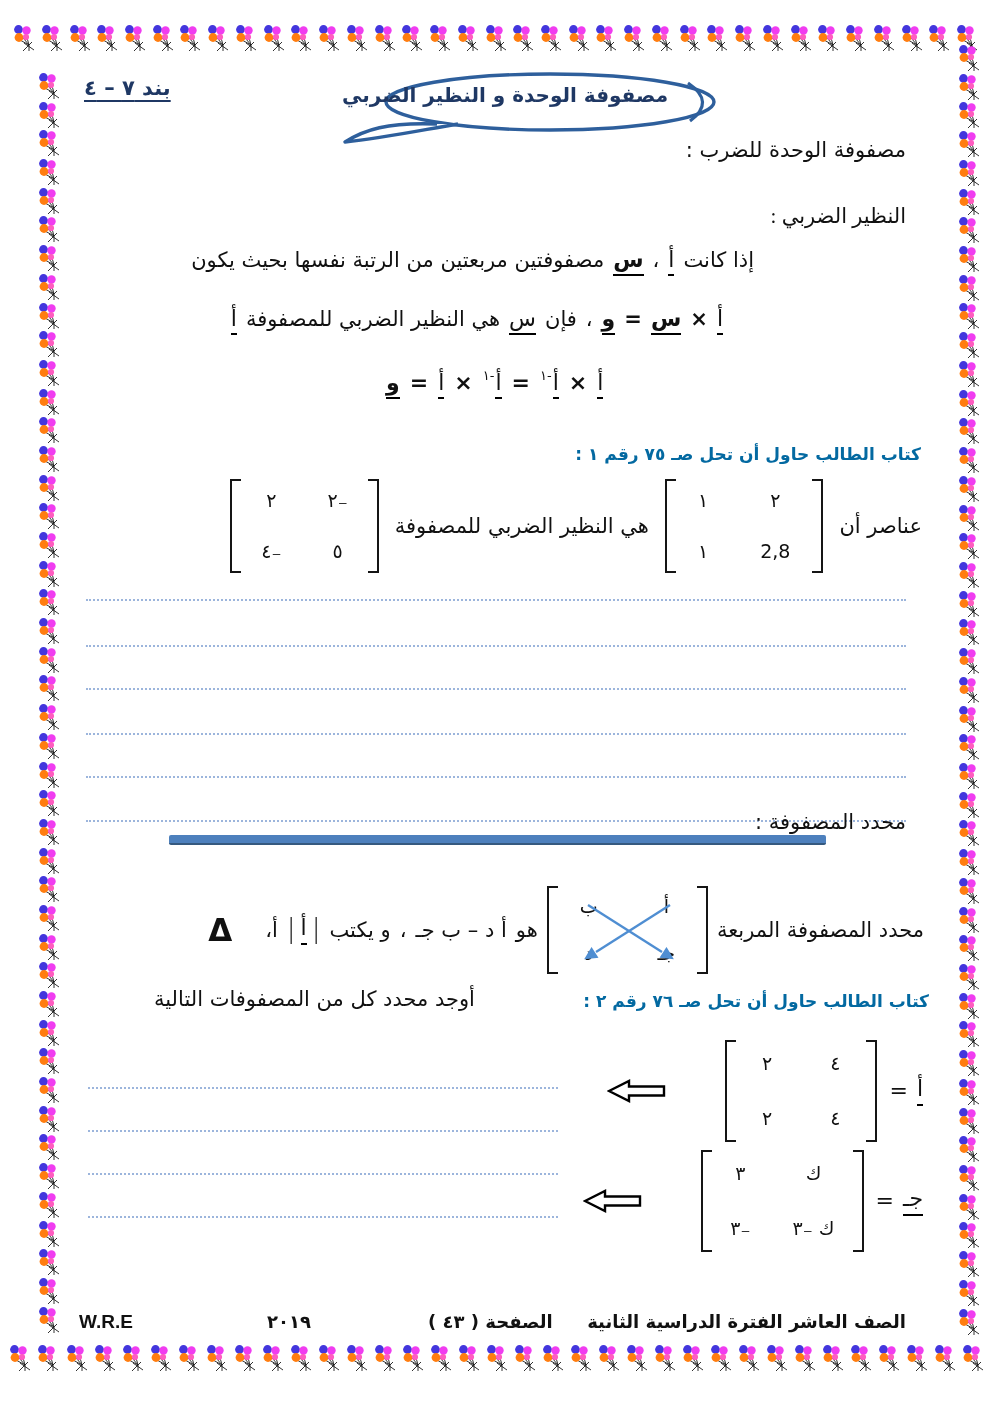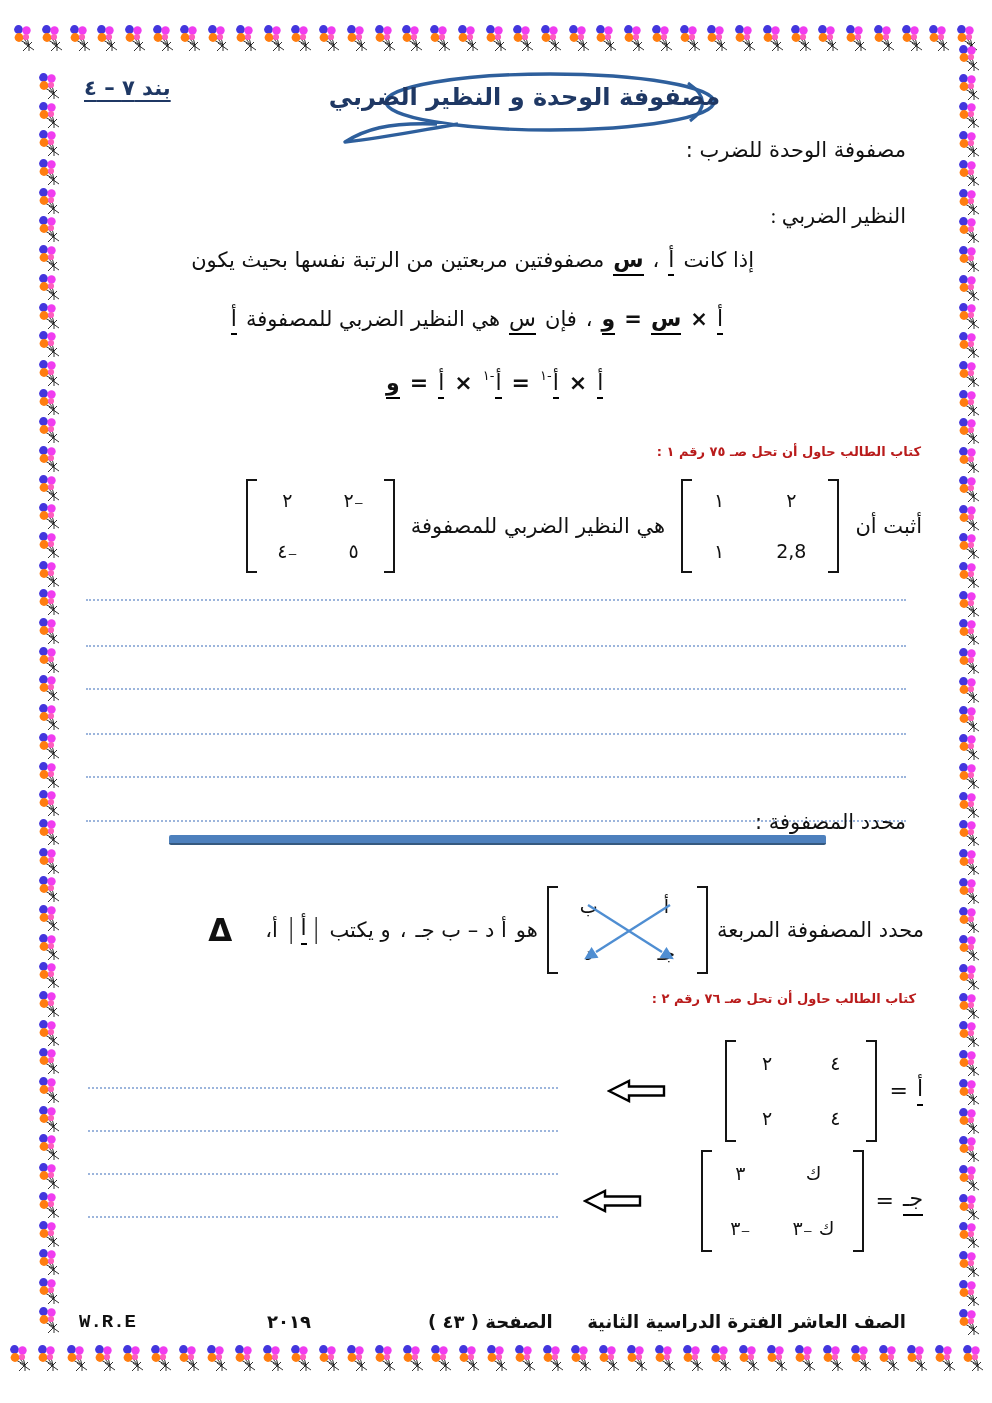--- a/index.html
+++ b/index.html
@@ -11,40 +11,40 @@
   .strip-bottom{left:8px;top:1344px;width:976px;height:54px;flex-direction:row;}
   .strip-left{left:16px;top:72px;width:44px;height:1262px;flex-direction:column;}
   .strip-right{right:12px;top:44px;width:44px;height:1292px;flex-direction:column;}
   .motif{flex:0 0 auto;}
   
   .item-no{position:absolute;left:84px;top:76px;font-size:21px;font-weight:bold;color:#1f3864;
            text-decoration:underline;text-underline-offset:5px;white-space:nowrap;direction:rtl;}
   .bubble{position:absolute;left:342px;top:66px;width:378px;height:84px;}
   .bubble svg{position:absolute;left:0;top:0;}
   .bubble-text{position:absolute;left:0;top:17px;width:100%;text-align:left;
-               font-size:24px;font-weight:bold;color:#1f3864;white-space:nowrap;}
+               font-size:20px;font-weight:bold;color:#1f3864;white-space:nowrap;}
   
   .txt{font-size:21px;white-space:nowrap;}
   .abs{position:absolute;}
   .l1{right:86px;top:138px;}
   .l2{right:124px;top:171px;}
   .l3{right:86px;top:204px;font-family:Liberation Serif, serif;}
   .rowflex{display:flex;direction:rtl;align-items:baseline;gap:9px;}
   .lif{right:238px;top:247px;}
   .lform{right:269px;top:306px;}
   .leq{left:386px;top:370px;display:flex;direction:ltr;align-items:baseline;gap:10px;font-size:22px;}
   .b{font-weight:bold;}
   .sym{font-size:22px;line-height:1.15;}
   .u{border-bottom:2px solid #000;padding-bottom:2px;}
   .bu{font-weight:bold;border-bottom:2px solid #000;padding-bottom:2px;}
   .pw{display:inline-flex;align-items:baseline;}
   .sup{font-size:13px;position:relative;top:-10px;direction:ltr;unicode-bidi:bidi-override;margin-right:1px;}
-  .red{position:absolute;color:#b91c1c;font-weight:bold;font-size:13px;white-space:nowrap;}
+  .red{position:absolute;color:#0369a1;font-weight:bold;font-size:17px;white-space:nowrap;}
   .red1{right:71px;top:444px;}
-  .red2{right:76px;top:991px;}
+  .red2{right:63px;top:991px;}
   
   .mat{display:inline-flex;direction:ltr;align-items:stretch;}
   .brk{width:9px;}
   .bl{border:2.2px solid #151515;border-right:none;}
   .brr{border:2.2px solid #151515;border-left:none;}
   .grid{display:grid;grid-template-columns:auto auto;align-items:center;justify-items:center;}
   .cell{font-size:19px;line-height:1;}
   .num{direction:ltr;unicode-bidi:bidi-override;}
   .let{direction:rtl;}
   .g-inv{column-gap:52px;row-gap:32px;padding:12px 22px;}
@@ -71,21 +71,21 @@
   .p2row{display:flex;direction:rtl;align-items:center;gap:12px;position:absolute;}
   .rowa{right:69px;top:1040px;}
   .rowc{right:69px;top:1150px;}
   .p2label{display:flex;direction:rtl;align-items:center;gap:9px;font-size:22px;}
   .harrow{margin-inline-start:46px;display:inline-flex;}
   
   .foot{position:absolute;top:1311px;font-weight:bold;font-size:18px;white-space:nowrap;}
   .f-grade{right:86px;}
   .f-page{left:428px;}
   .f-year{left:267px;}
-  .f-wre{left:79px;font-family:Liberation Mono, monospace;font-size:19px;direction:ltr;}
+  .f-wre{left:79px;font-family:Liberation Sans, sans-serif;font-size:19px;direction:ltr;}
 </style>
 </head>
 <body>
 
 <div class="page">
 
   <div class="strip strip-top">
   <svg class="motif" width="23" height="28" viewBox="0 0 23 28">
     <g stroke="#1b1b1b" stroke-width="0.9" fill="none">
       <path d="M7 9 L17 21 M14 10 L17 21 M8 16 L17 21"></path>
@@ -2206,21 +2206,21 @@
         <span class="sup">١-</span>
         <span class="u sym">أ</span>
       </span>
     <span class="b">×</span>
     <span class="u sym">أ</span>
   </div>
 
   <div class="red red1">كتاب الطالب حاول أن تحل صـ ٧٥ رقم ١ :</div>
 
   <div class="abs p1row">
-    <span class="txt">أثبت أن</span>
+    <span class="txt">عناصر أن</span>
     <span class="mat">
       <span class="brk bl"></span>
       <span class="grid g-inv">
         <span class="cell num">١</span>
         <span class="cell num">٢</span>
         <span class="cell num">١</span>
         <span class="cell num">2,8</span>
       </span>
       <span class="brk brr"></span>
     </span>
@@ -2275,20 +2275,21 @@
     <span class="absbars">
       <span class="pipe">|</span>
       <span class="u sym">أ</span>
       <span class="pipe">|</span>
     </span>
     <span class="txt">أ،</span>
     <span class="delta">Δ</span>
   </div>
 
   <div class="red red2">كتاب الطالب حاول أن تحل صـ ٧٦ رقم ٢ :</div>
+  <div class="abs txt task">أوجد محدد كل من المصفوفات التالية</div>
 
   <div class="p2row rowa">
     <span class="p2label">
       <span class="u sym">أ</span>
       <span>=</span>
     </span>
     <span class="mat">
       <span class="brk bl"></span>
       <span class="grid g-p2a">
         <span class="cell num">٢</span>

